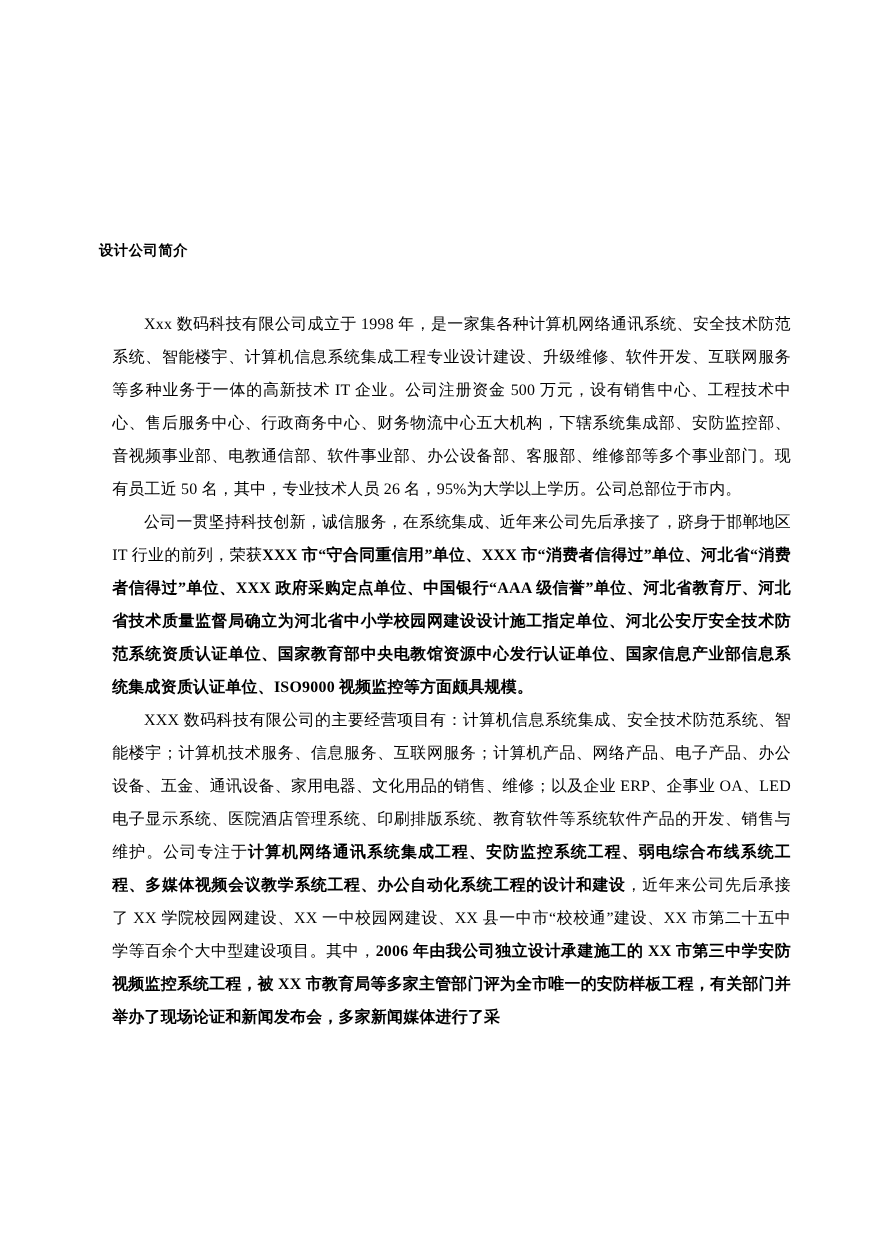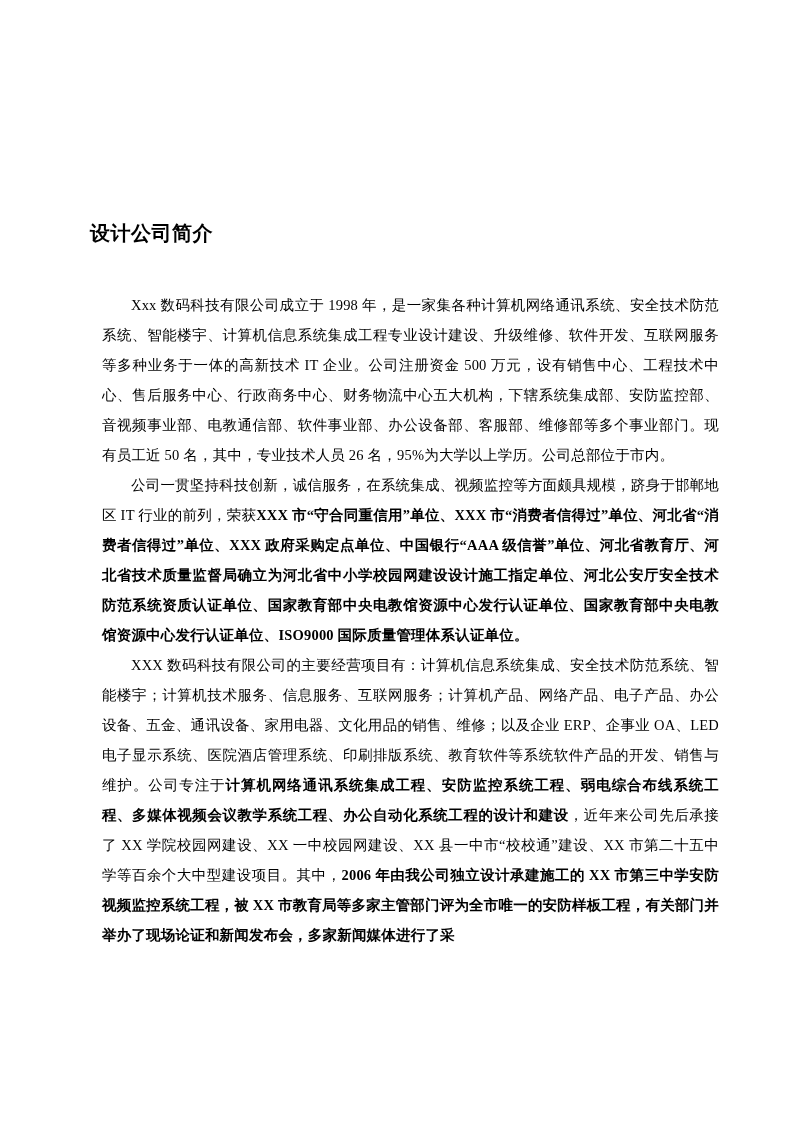--- a/index.html
+++ b/index.html
@@ -16,21 +16,21 @@
     overflow: hidden;
   }
   .page {
     box-sizing: border-box;
     width: 793px;
     height: 1122px;
     padding: 218px 74px 0 90px;
     background: #ffffff;
   }
   .doc-title {
-    font-size: 20px;
+    font-size: 13px;
     font-weight: bold;
     letter-spacing: 0.5px;
     margin: 0 0 0 0;
     line-height: 1.5;
   }
   .spacer {
     height: 42px;
   }
   p.para {
     margin: 0 0 0 12px;
@@ -49,16 +49,16 @@
   }
 </style>
 </head>
 <body>
 
 <div class="page">
   <h1 class="doc-title">设计公司简介</h1>
   <div class="spacer"></div>
   <div>
     <p class="para"><span>Xxx 数码科技有限公司成立于 1998 年，是一家集各种计算机网络通讯系统、安全技术防范系统、智能楼宇、计算机信息系统集成工程专业设计建设、升级维修、软件开发、互联网服务等多种业务于一体的高新技术 IT 企业。公司注册资金 500 万元，设有销售中心、工程技术中心、售后服务中心、行政商务中心、财务物流中心五大机构，下辖系统集成部、安防监控部、音视频事业部、电教通信部、软件事业部、办公设备部、客服部、维修部等多个事业部门。现有员工近 50 名，其中，专业技术人员 26 名，95%为大学以上学历。公司总部位于市内。</span></p>
-    <p class="para"><span>公司一贯坚持科技创新，诚信服务，在系统集成、视频监控等方面颇具规模，跻身于邯郸地区 IT 行业的前列，荣获</span><span class="b">XXX 市“守合同重信用”单位、XXX 市“消费者信得过”单位、河北省“消费者信得过”单位、XXX 政府采购定点单位、中国银行“AAA 级信誉”单位、河北省教育厅、河北省技术质量监督局确立为河北省中小学校园网建设设计施工指定单位、河北公安厅安全技术防范系统资质认证单位、国家教育部中央电教馆资源中心发行认证单位、国家教育部中央电教馆资源中心发行认证单位、ISO9000 国际质量管理体系认证单位。</span></p>
+    <p class="para"><span>公司一贯坚持科技创新，诚信服务，在系统集成、近年来公司先后承接了，跻身于邯郸地区 IT 行业的前列，荣获</span><span class="b">XXX 市“守合同重信用”单位、XXX 市“消费者信得过”单位、河北省“消费者信得过”单位、XXX 政府采购定点单位、中国银行“AAA 级信誉”单位、河北省教育厅、河北省技术质量监督局确立为河北省中小学校园网建设设计施工指定单位、河北公安厅安全技术防范系统资质认证单位、国家教育部中央电教馆资源中心发行认证单位、国家信息产业部信息系统集成资质认证单位、ISO9000 视频监控等方面颇具规模。</span></p>
     <p class="para"><span>XXX 数码科技有限公司的主要经营项目有：计算机信息系统集成、安全技术防范系统、智能楼宇；计算机技术服务、信息服务、互联网服务；计算机产品、网络产品、电子产品、办公设备、五金、通讯设备、家用电器、文化用品的销售、维修；以及企业 ERP、企事业 OA、LED 电子显示系统、医院酒店管理系统、印刷排版系统、教育软件等系统软件产品的开发、销售与维护。公司专注于</span><span class="b">计算机网络通讯系统集成工程、安防监控系统工程、弱电综合布线系统工程、多媒体视频会议教学系统工程、办公自动化系统工程的设计和建设</span><span>，近年来公司先后承接了 XX 学院校园网建设、XX 一中校园网建设、XX 县一中市“校校通”建设、XX 市第二十五中学等百余个大中型建设项目。其中，</span><span class="b">2006 年由我公司独立设计承建施工的 XX 市第三中学安防视频监控系统工程，</span><span class="b">被 XX 市教育局等多家主管部门评为全市唯一的安防样板工程，有关部门并举办了现场论证和新闻发布会，多家新闻媒体进行了采</span></p>
   </div>
 </div>
 
 </body></html>

